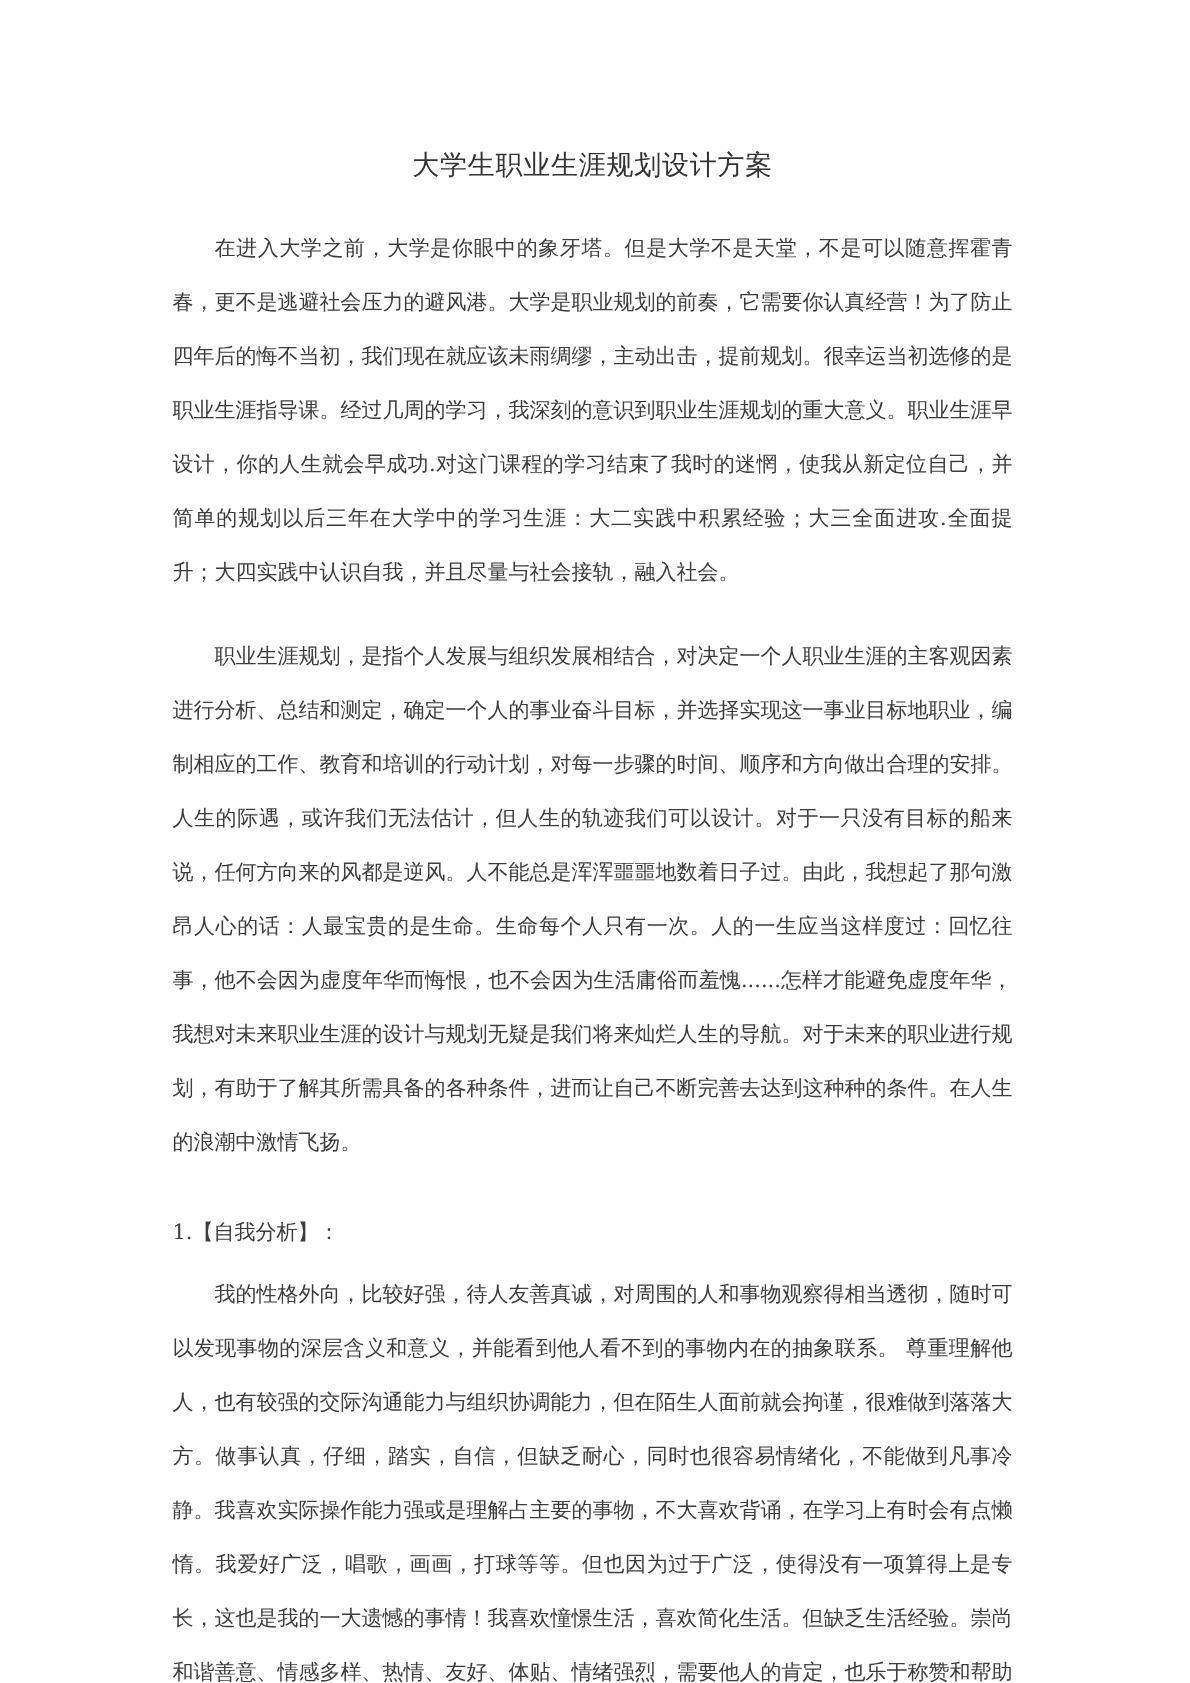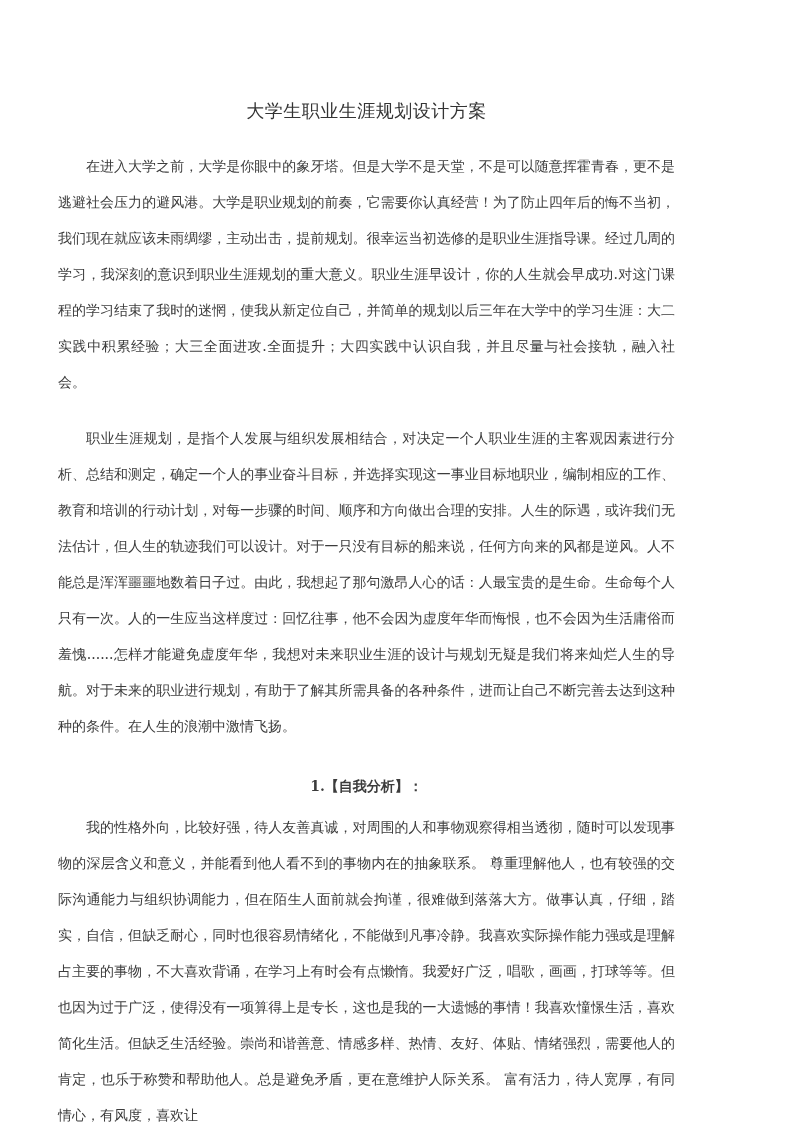--- a/index.html
+++ b/index.html
@@ -7,21 +7,21 @@
     padding: 0;
     background: #ffffff;
   }
   .page {
     position: relative;
     width: 793px;
     height: 1122px;
     margin: 0 auto;
     background: #ffffff;
     box-sizing: border-box;
-    padding: 98px 118px 0 58px;
+    padding: 98px 118px 0 115px;
     font-family: "DejaVu Serif", "Liberation Serif", serif;
     color: #3c3c3c;
     overflow: hidden;
   }
   .doc-title {
     font-size: 18px;
     font-weight: normal;
     text-align: center;
     margin: 0 0 24px 0;
     line-height: 26px;
@@ -34,25 +34,24 @@
     text-align: justify;
     text-indent: 2em;
     margin: 0;
     word-break: break-all;
   }
   .body-para.second {
     margin-top: 20px;
   }
   .section-heading {
     font-size: 14px;
-    font-weight: bold;
+    font-weight: normal;
     line-height: 32.6px;
     margin: 26px 0 6px 0;
     color: #3c3c3c;
-    text-align: center;
   }
 </style>
 </head>
 <body>
 
 <div class="page">
   <h1 class="doc-title">大学生职业生涯规划设计方案</h1>
 
   <p class="body-para">在进入大学之前，大学是你眼中的象牙塔。但是大学不是天堂，不是可以随意挥霍青春，更不是逃避社会压力的避风港。大学是职业规划的前奏，它需要你认真经营！为了防止四年后的悔不当初，我们现在就应该未雨绸缪，主动出击，提前规划。很幸运当初选修的是职业生涯指导课。经过几周的学习，我深刻的意识到职业生涯规划的重大意义。职业生涯早设计，你的人生就会早成功.对这门课程的学习结束了我时的迷惘，使我从新定位自己，并简单的规划以后三年在大学中的学习生涯：大二实践中积累经验；大三全面进攻.全面提升；大四实践中认识自我，并且尽量与社会接轨，融入社会。</p>
 

